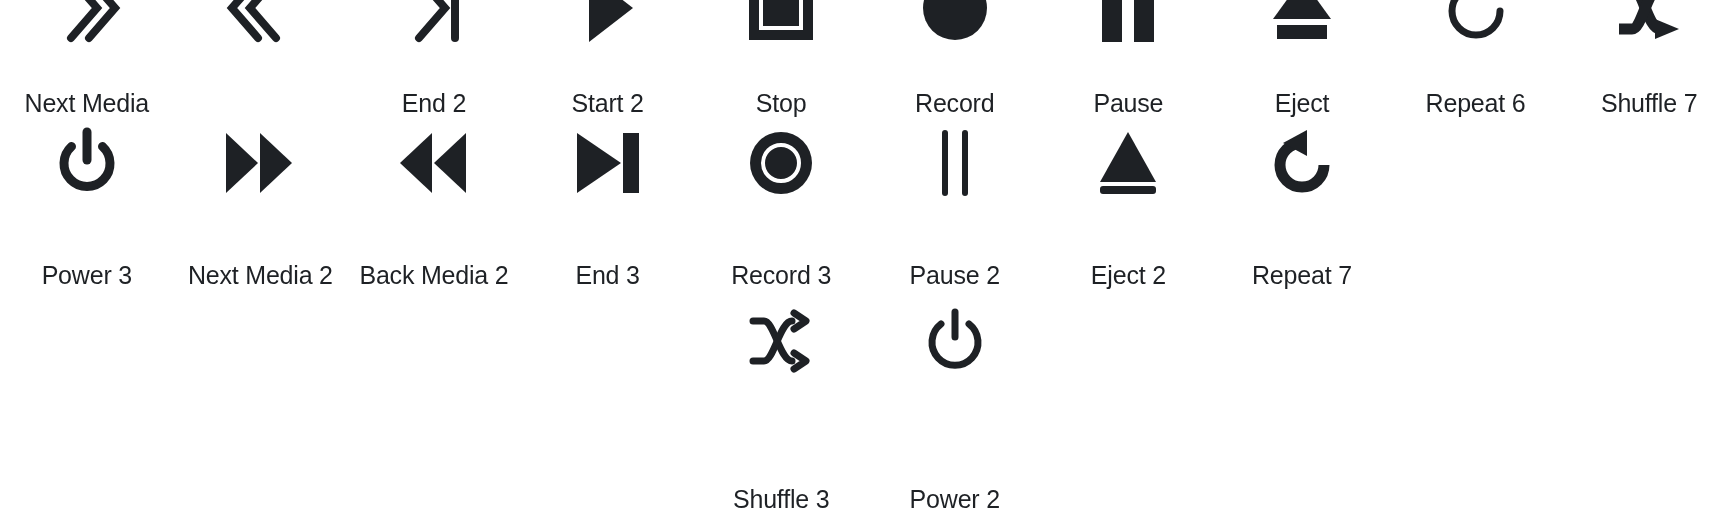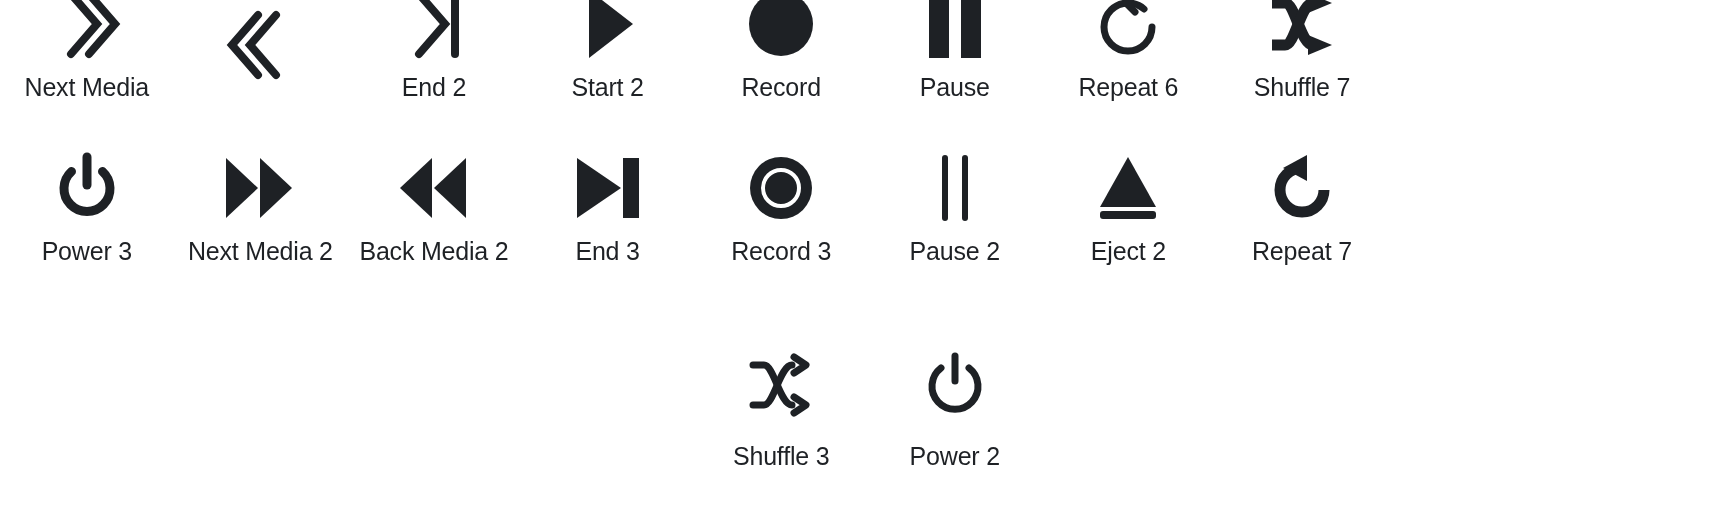--- a/index.html
+++ b/index.html
@@ -20,21 +20,21 @@
     display: flex;
     flex-wrap: wrap;
     align-content: flex-start;
   }
   .icon-cell {
     width: 173.6px;
     height: 178px;
     display: flex;
     flex-direction: column;
     align-items: center;
-    justify-content: center;
+    justify-content: space-between;
     box-sizing: border-box;
   }
   
   .row-1 .icon-cell { height: 118px; }
   .row-1 .icon-art  { margin-top: -28px; }
   .row-2 .icon-cell { height: 172px; }
   .row-2 .icon-art  { margin-top: 9px; }
   .row-3 .icon-cell { height: 224px; }
   .row-3 .icon-art  { margin-top: 15px; }
 
@@ -102,33 +102,51 @@
         <div class="icon-art">
           <svg width="58" height="72" viewBox="0 0 58 72">
        <polygon points="10,2 54,36 10,70" fill="#1e2125"></polygon>
           </svg>
         </div>
         <div class="icon-label">Start 2</div>
       </div>
       <div class="icon-cell">
         <div class="icon-art">
           <svg width="64" height="64" viewBox="0 0 64 64">
+       <rect x="0" y="0" width="64" height="64" fill="#1e2125"></rect>
+       <rect x="12" y="12" width="40" height="40" fill="none" stroke="#ffffff" stroke-width="4"></rect>
+          </svg>
+        </div>
+        <div class="icon-label">Stop</div>
+      </div>
+      <div class="icon-cell">
+        <div class="icon-art">
+          <svg width="64" height="64" viewBox="0 0 64 64">
        <circle cx="32" cy="32" r="32" fill="#1e2125"></circle>
           </svg>
         </div>
         <div class="icon-label">Record</div>
       </div>
       <div class="icon-cell">
         <div class="icon-art">
           <svg width="56" height="68" viewBox="0 0 56 68">
        <rect x="2" y="0" width="20" height="68" fill="#1e2125"></rect>
        <rect x="34" y="0" width="20" height="68" fill="#1e2125"></rect>
           </svg>
         </div>
         <div class="icon-label">Pause</div>
+      </div>
+      <div class="icon-cell">
+        <div class="icon-art">
+          <svg width="62" height="62" viewBox="0 0 62 62">
+       <polygon points="31,2 60,42 2,42" fill="#1e2125"></polygon>
+       <rect x="6" y="48" width="50" height="14" fill="#1e2125"></rect>
+          </svg>
+        </div>
+        <div class="icon-label">Eject</div>
       </div>
       <div class="icon-cell">
         <div class="icon-art">
           <svg width="62" height="66" viewBox="0 0 62 66">
        <path d="M31 12 A24 24 0 1 0 55 36" fill="none" stroke="#1e2125" stroke-width="7" stroke-linecap="round"></path>
        <path d="M31 12 A24 24 0 0 1 47 18" fill="none" stroke="#1e2125" stroke-width="7" stroke-linecap="round"></path>
        <polyline points="38,3 29,12 38,21" fill="none" stroke="#1e2125" stroke-width="7" stroke-linecap="round" stroke-linejoin="round"></polyline>
           </svg>
         </div>
         <div class="icon-label">Repeat 6</div>

